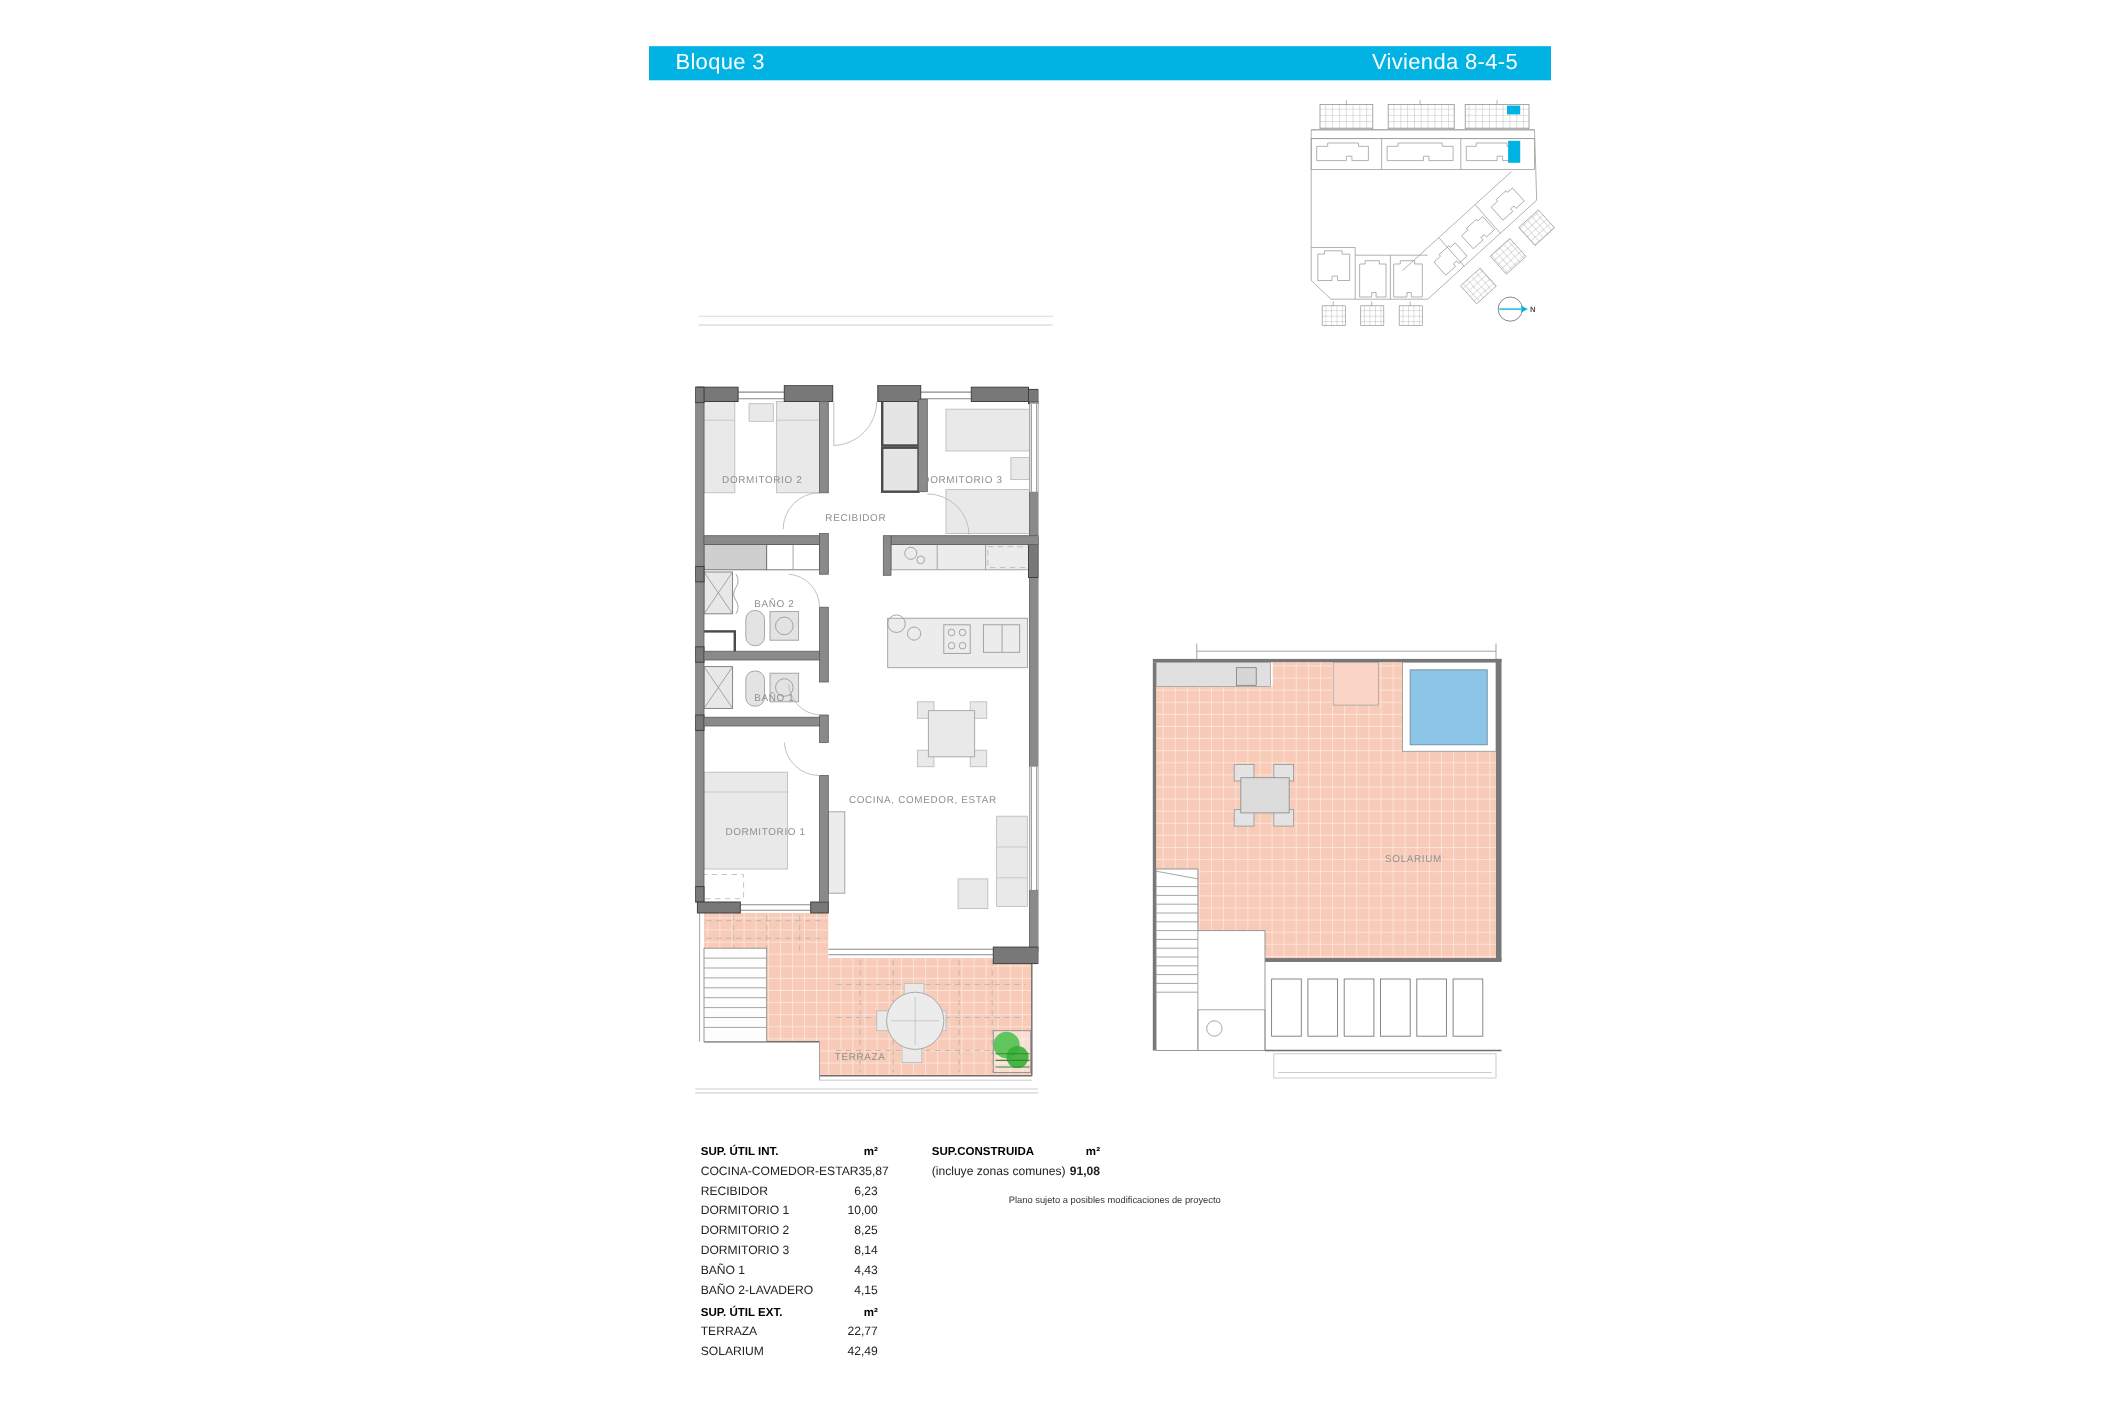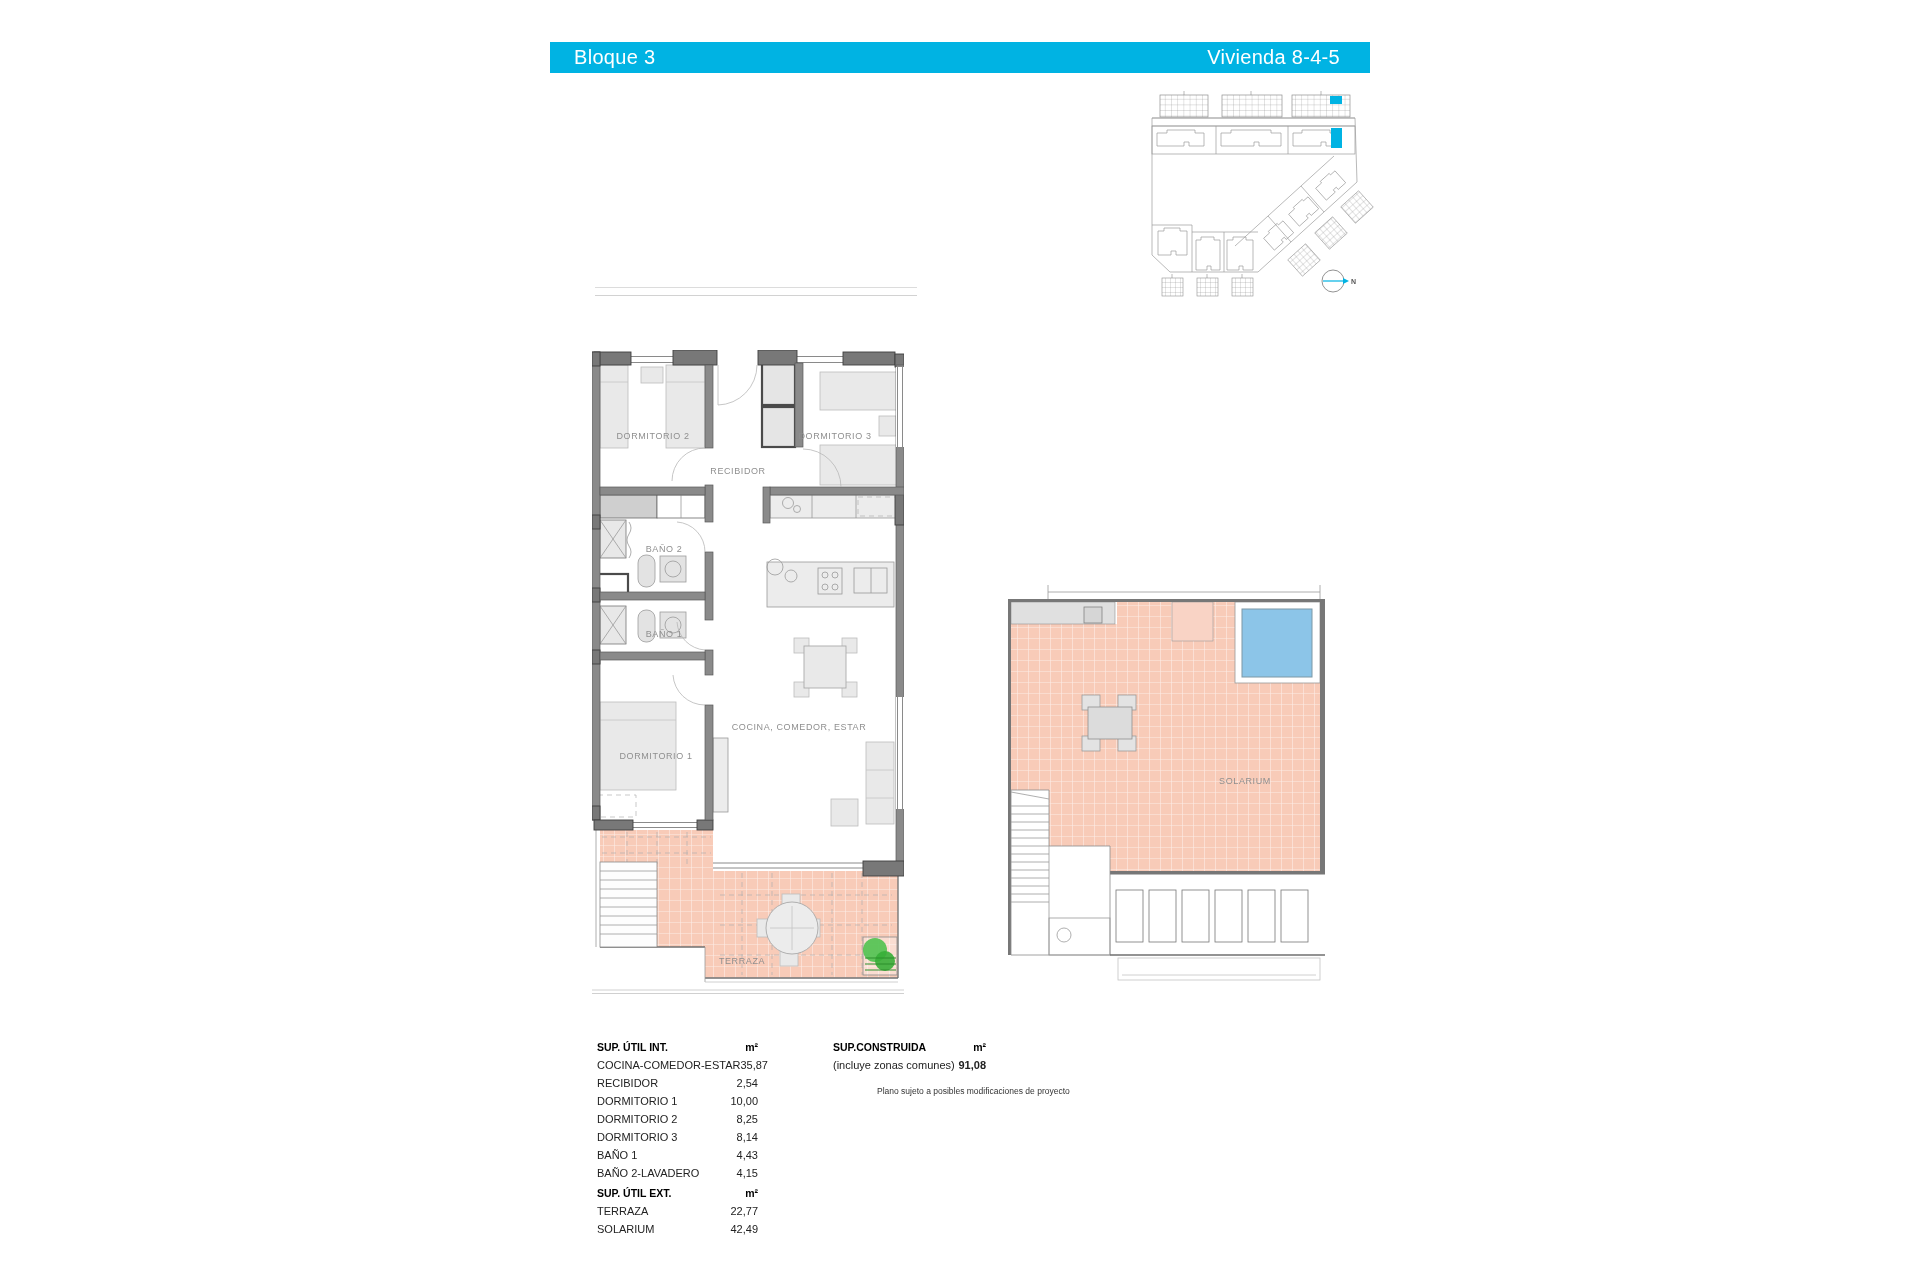--- a/index.html
+++ b/index.html
@@ -1,17 +1,17 @@
 <!DOCTYPE html>
 <html><head>
 <meta charset="utf-8">
 <style>
   html,body{margin:0;padding:0;background:#ffffff;}
   .sheet{position:relative;width:1572px;height:1280px;background:#ffffff;overflow:hidden;
-         font-family:"Liberation Sans",sans-serif;}
+         font-family:"Liberation Sans",sans-serif;margin-left:40px;}
   .abs{position:absolute;}
   .header-bar{left:550px;top:42px;width:820px;height:31px;background:#00b3e3;color:#ffffff;
       display:flex;justify-content:space-between;align-items:center;
       padding:0 30px 0 24px;box-sizing:border-box;font-size:20px;letter-spacing:.3px;}
   .ruler{left:595px;top:287px;width:322px;height:7px;
       border-top:1px solid #dcdcdc;border-bottom:1px solid #d2d2d2;}
   .tbl{position:absolute;font-size:11px;color:#222;line-height:18px;text-align:right;}
   .tbl .trow{display:flex;justify-content:space-between;white-space:nowrap;}
   .tbl .hrow{font-weight:bold;font-size:10.5px;color:#000;}
   .footnote{left:833px;top:1086px;font-size:8.5px;color:#333;white-space:nowrap;padding-left:44px;}
@@ -433,21 +433,21 @@
     <div class="trow hrow">
       <span>SUP. ÚTIL INT.</span>
       <span>m²</span>
     </div>
     <div class="trow">
       <span>COCINA-COMEDOR-ESTAR</span>
       <span>35,87</span>
     </div>
     <div class="trow">
       <span>RECIBIDOR</span>
-      <span>2,54</span>
+      <span>6,23</span>
     </div>
     <div class="trow">
       <span>DORMITORIO 1</span>
       <span>10,00</span>
     </div>
     <div class="trow">
       <span>DORMITORIO 2</span>
       <span>8,25</span>
     </div>
     <div class="trow">
@@ -472,21 +472,21 @@
     <div class="trow">
       <span>TERRAZA</span>
       <span>22,77</span>
     </div>
     <div class="trow">
       <span>SOLARIUM</span>
       <span>42,49</span>
     </div>
   </div>
 
-  <div class="tbl" style="left:833px;top:1038px;width:153px">
+  <div class="tbl" style="left:807px;top:1038px;width:153px">
     <div class="trow hrow">
       <span>SUP.CONSTRUIDA</span>
       <span>m²</span>
     </div>
     <div class="trow">
       <span>(incluye zonas comunes)</span>
       <span style="font-weight:bold">91,08</span>
     </div>
   </div>
 

